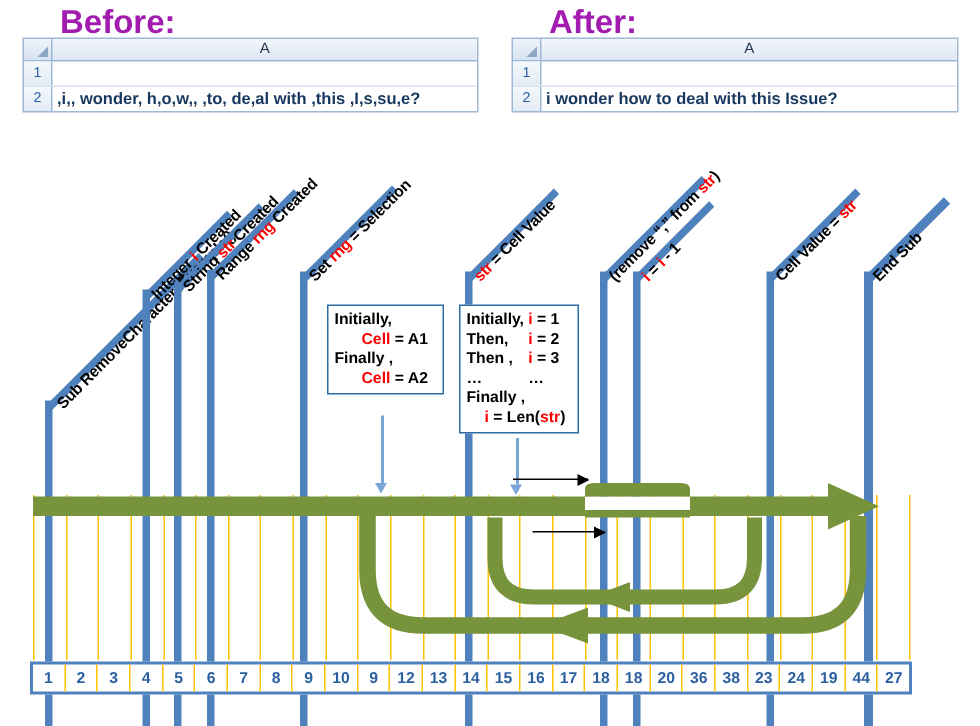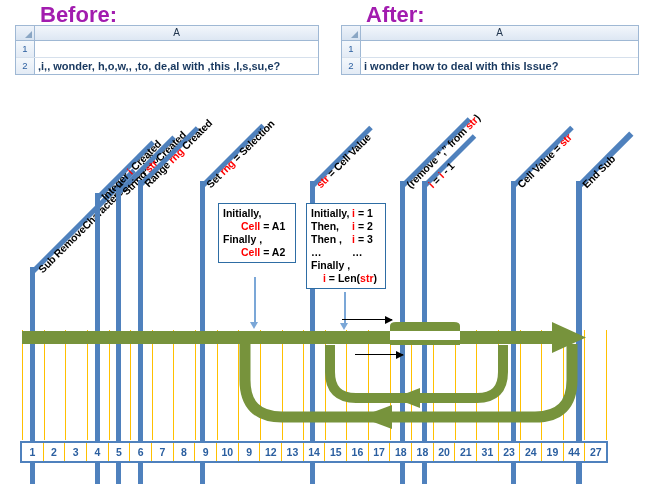--- a/index.html
+++ b/index.html
@@ -415,22 +415,22 @@
     <div class="nc">9</div>
     <div class="nc">12</div>
     <div class="nc">13</div>
     <div class="nc">14</div>
     <div class="nc">15</div>
     <div class="nc">16</div>
     <div class="nc">17</div>
     <div class="nc">18</div>
     <div class="nc">18</div>
     <div class="nc">20</div>
-    <div class="nc">21</div>
-    <div class="nc">31</div>
+    <div class="nc">36</div>
+    <div class="nc">38</div>
     <div class="nc">23</div>
     <div class="nc">24</div>
     <div class="nc">19</div>
     <div class="nc">44</div>
     <div class="nc">27</div>
   </div>
 
 </div>
 
 </body></html>

